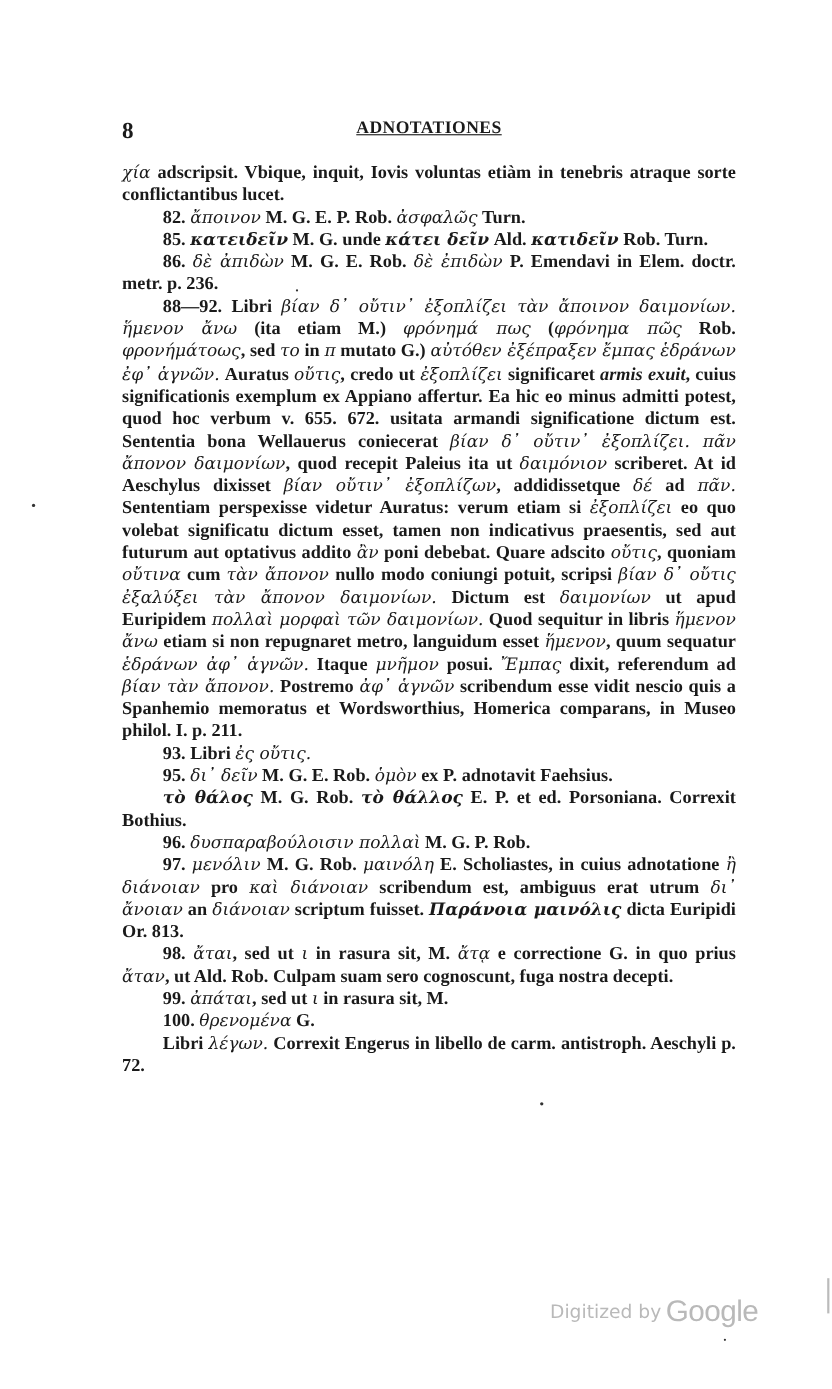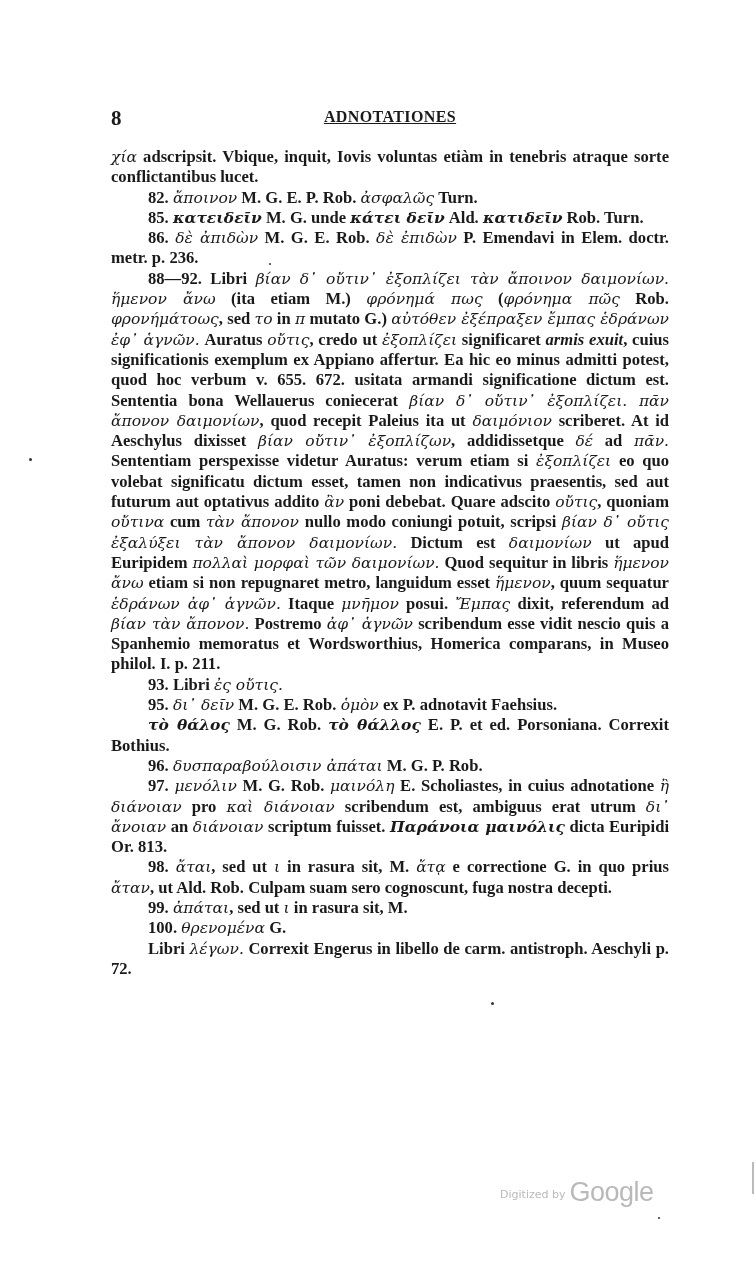--- a/index.html
+++ b/index.html
@@ -31,21 +31,21 @@
     }
     .para { margin: 0; }
     .para.indent { text-indent: 37px; }
     .gr { font-style: italic; font-weight: normal; font-family: "DejaVu Serif", "Liberation Serif", serif; font-size: 15.5px; }
     .gr-b { font-style: italic; font-weight: bold; font-family: "DejaVu Serif", "Liberation Serif", serif; font-size: 15.5px; }
     .lat-i { font-style: italic; }
     .watermark {
       position: absolute; left: 500px; top: 1177px;
       color: #b9b9b9; white-space: nowrap;
     }
-    .watermark .small { font-family: "DejaVu Sans", sans-serif; font-size: 11px; vertical-align: 3px; }
+    .watermark .small { font-family: "DejaVu Sans", sans-serif; font-size: 17px; vertical-align: 3px; }
     .watermark .brand { font-family: Liberation Sans, sans-serif; font-size: 27px; letter-spacing: -0.5px; }
     .speck { position: absolute; background: #333; border-radius: 50%; }
     .edge-mark { position: absolute; left: 752px; top: 1162px; width: 2px; height: 32px; background: #bbb; }
   </style>
 </head>
 <body>
 
 <div class="page">
 
   <div class="running-head">
@@ -55,21 +55,21 @@
 
   <div class="text-block" id="text-block">
       <p class="para"><span class="gr">χία</span><span class="lat"> adscripsit.  Vbique, inquit, Iovis voluntas etiàm in tenebris atraque sorte conflictantibus lucet.</span></p>
       <p class="para indent"><span class="lat">82.  </span><span class="gr">ἄποινον</span><span class="lat"> M. G. E. P. Rob.  </span><span class="gr">ἀσφαλῶς</span><span class="lat"> Turn.</span></p>
       <p class="para indent"><span class="lat">85.  </span><span class="gr-b">κατειδεῖν</span><span class="lat"> M. G. unde </span><span class="gr-b">κάτει δεῖν</span><span class="lat"> Ald.  </span><span class="gr-b">κατιδεῖν</span><span class="lat"> Rob. Turn.</span></p>
       <p class="para indent"><span class="lat">86.  </span><span class="gr">δὲ ἀπιδὼν</span><span class="lat"> M. G. E. Rob.  </span><span class="gr">δὲ ἐπιδὼν</span><span class="lat"> P.  Emendavi in Elem. doctr. metr. p. 236.</span></p>
       <p class="para indent"><span class="lat">88—92.  Libri </span><span class="gr">βίαν δ᾽ οὔτιν᾽ ἐξοπλίζει τὰν ἄποινον δαιμονίων.</span><span class="lat"> </span><span class="gr">ἥμενον ἄνω</span><span class="lat"> (ita etiam M.) </span><span class="gr">φρόνημά πως</span><span class="lat"> (</span><span class="gr">φρόνημα πῶς</span><span class="lat"> Rob.  </span><span class="gr">φρονήμάτοως</span><span class="lat">, sed </span><span class="gr">το</span><span class="lat"> in </span><span class="gr">π</span><span class="lat"> mutato G.)  </span><span class="gr">αὐτόθεν ἐξέπραξεν ἔμπας ἑδράνων ἐφ᾽ ἁγνῶν.</span><span class="lat">  Auratus </span><span class="gr">οὔτις</span><span class="lat">, credo ut </span><span class="gr">ἐξοπλίζει</span><span class="lat"> significaret </span><span class="lat-i">armis exuit</span><span class="lat">, cuius significationis exemplum ex Appiano affertur.  Ea hic eo minus admitti potest, quod hoc verbum v. 655. 672. usitata armandi significatione dictum est.  Sententia bona Wellauerus coniecerat </span><span class="gr">βίαν δ᾽ οὔτιν᾽ ἐξοπλίζει.  πᾶν ἄπονον δαιμονίων</span><span class="lat">, quod recepit Paleius ita ut </span><span class="gr">δαιμόνιον</span><span class="lat"> scriberet.  At id Aeschylus dixisset </span><span class="gr">βίαν οὔτιν᾽ ἐξοπλίζων</span><span class="lat">, addidissetque </span><span class="gr">δέ</span><span class="lat"> ad </span><span class="gr">πᾶν.</span><span class="lat">  Sententiam perspexisse videtur Auratus: verum etiam si </span><span class="gr">ἐξοπλίζει</span><span class="lat"> eo quo volebat significatu dictum esset, tamen non indicativus praesentis, sed aut futurum aut optativus addito </span><span class="gr">ἂν</span><span class="lat"> poni debebat.  Quare adscito </span><span class="gr">οὔτις</span><span class="lat">, quoniam </span><span class="gr">οὔτινα</span><span class="lat"> cum </span><span class="gr">τὰν ἄπονον</span><span class="lat"> nullo modo coniungi potuit, scripsi </span><span class="gr">βίαν δ᾽ οὔτις ἐξαλύξει τὰν ἄπονον δαιμονίων.</span><span class="lat">  Dictum est </span><span class="gr">δαιμονίων</span><span class="lat"> ut apud Euripidem </span><span class="gr">πολλαὶ μορφαὶ τῶν δαιμονίων.</span><span class="lat">  Quod sequitur in libris </span><span class="gr">ἥμενον ἄνω</span><span class="lat"> etiam si non repugnaret metro, languidum esset </span><span class="gr">ἥμενον</span><span class="lat">, quum sequatur </span><span class="gr">ἑδράνων ἀφ᾽ ἁγνῶν.</span><span class="lat">  Itaque </span><span class="gr">μνῆμον</span><span class="lat"> posui.  </span><span class="gr">Ἔμπας</span><span class="lat"> dixit, referendum ad </span><span class="gr">βίαν τὰν ἄπονον.</span><span class="lat">  Postremo </span><span class="gr">ἀφ᾽ ἁγνῶν</span><span class="lat"> scribendum esse vidit nescio quis a Spanhemio memoratus et Wordsworthius, Homerica comparans, in Museo philol. I. p. 211.</span></p>
       <p class="para indent"><span class="lat">93.  Libri </span><span class="gr">ἐς οὔτις.</span></p>
       <p class="para indent"><span class="lat">95.  </span><span class="gr">δι᾽ δεῖν</span><span class="lat"> M. G. E. Rob.  </span><span class="gr">ὁμὸν</span><span class="lat"> ex P. adnotavit Faehsius.</span></p>
       <p class="para indent"><span class="gr-b">τὸ θάλος</span><span class="lat"> M. G. Rob.  </span><span class="gr-b">τὸ θάλλος</span><span class="lat"> E. P. et ed. Porsoniana.  Correxit Bothius.</span></p>
-      <p class="para indent"><span class="lat">96.  </span><span class="gr">δυσπαραβούλοισιν ἀπάται</span><span class="lat"> M. G. P. Rob.</span></p>
+      <p class="para indent"><span class="lat">96.  </span><span class="gr">δυσπαραβούλοισιν πολλαὶ</span><span class="lat"> M. G. P. Rob.</span></p>
       <p class="para indent"><span class="lat">97.  </span><span class="gr">μενόλιν</span><span class="lat"> M. G. Rob.  </span><span class="gr">μαινόλη</span><span class="lat"> E.  Scholiastes, in cuius adnotatione </span><span class="gr">ἢ διάνοιαν</span><span class="lat"> pro </span><span class="gr">καὶ διάνοιαν</span><span class="lat"> scribendum est, ambiguus erat utrum </span><span class="gr">δι᾽ ἄνοιαν</span><span class="lat"> an </span><span class="gr">διάνοιαν</span><span class="lat"> scriptum fuisset.  </span><span class="gr-b">Παράνοια μαινόλις</span><span class="lat"> dicta Euripidi Or. 813.</span></p>
       <p class="para indent"><span class="lat">98.  </span><span class="gr">ἄται</span><span class="lat">, sed ut </span><span class="gr">ι</span><span class="lat"> in rasura sit, M.  </span><span class="gr">ἄτᾳ</span><span class="lat"> e correctione G. in quo prius </span><span class="gr">ἄταν</span><span class="lat">, ut Ald. Rob.  Culpam suam sero cognoscunt, fuga nostra decepti.</span></p>
       <p class="para indent"><span class="lat">99.  </span><span class="gr">ἀπάται</span><span class="lat">, sed ut </span><span class="gr">ι</span><span class="lat"> in rasura sit, M.</span></p>
       <p class="para indent"><span class="lat">100.  </span><span class="gr">θρενομένα</span><span class="lat"> G.</span></p>
       <p class="para indent"><span class="lat">Libri </span><span class="gr">λέγων.</span><span class="lat">  Correxit Engerus in libello de carm. antistroph. Aeschyli p. 72.</span></p>
     </div>
 
   <span class="speck" style="left:29px;top:458px;width:3px;height:3px;"></span>
   <span class="speck" style="left:269px;top:263px;width:2px;height:2px;"></span>
   <span class="speck" style="left:491px;top:1002px;width:3px;height:3px;"></span>

